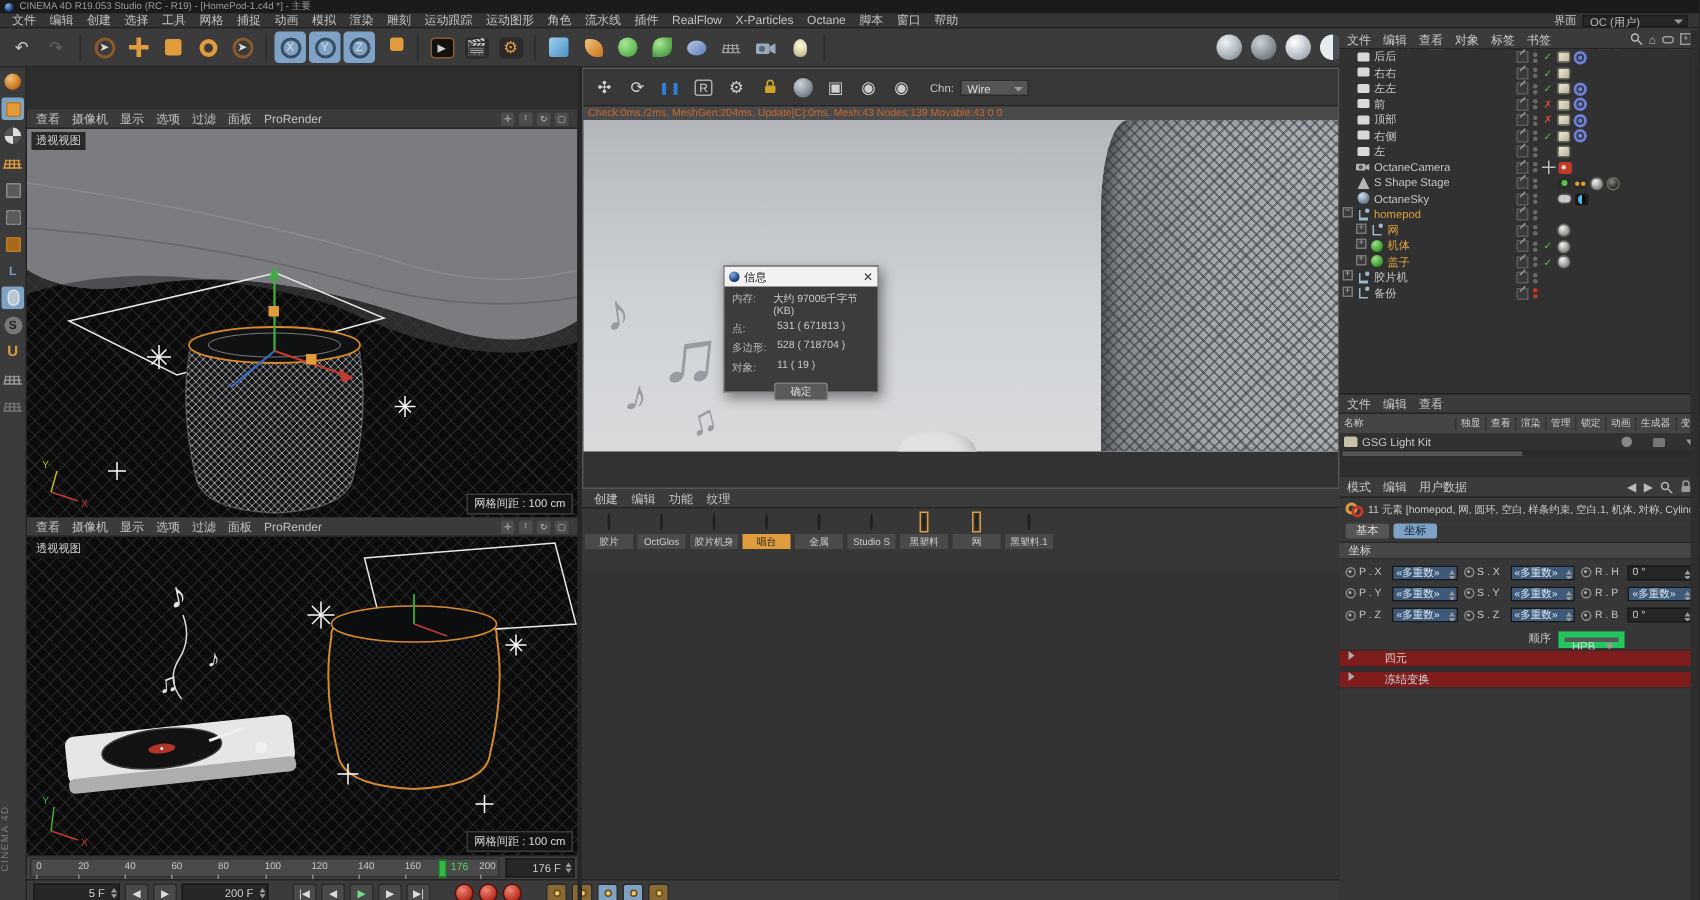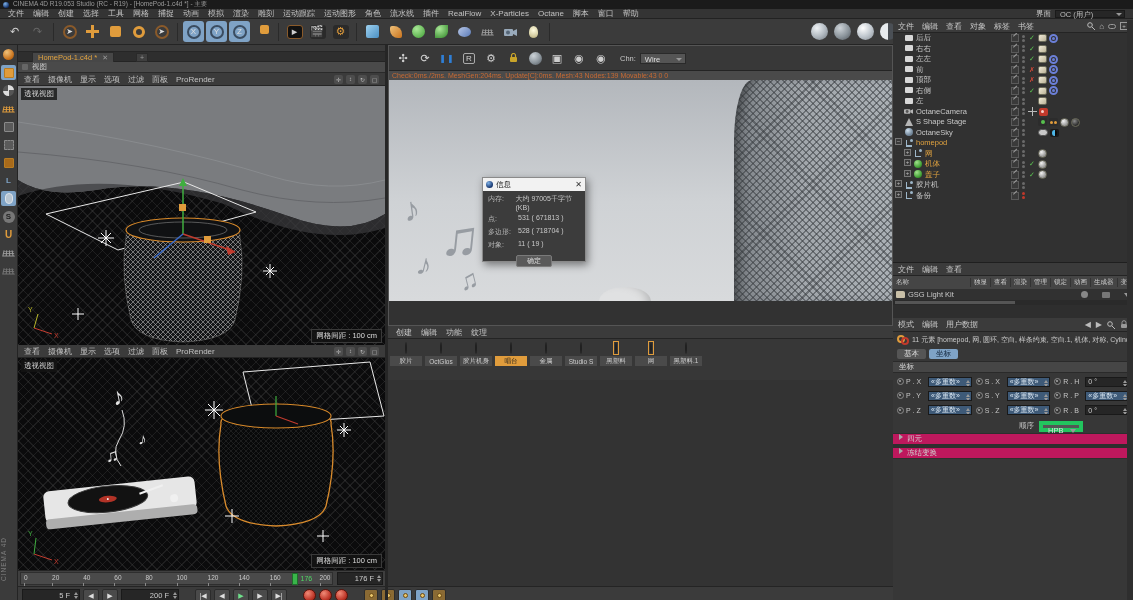--- a/index.html
+++ b/index.html
@@ -201,21 +201,21 @@
 .atsec{left:893px;top:361px;width:240px;height:12px;background:#464646;border-top:1px solid #2a2a2a;border-bottom:1px solid #2a2a2a;display:flex;align-items:center;padding:0 6px;font-size:7.5px;color:#d5d5d5}
 .atgrid{left:893px;top:373px;width:240px;height:46px;background:#373737;display:grid;grid-template-columns:1fr 1fr 1fr;gap:3px 4px;padding:3px 4px;font-size:7px}
 .fcell{display:flex;align-items:center;gap:2px}
 .radio{width:7px;height:7px;border-radius:50%;border:1.5px solid #8a8a8a;position:relative;flex:0 0 auto}
 .radio::after{content:"";position:absolute;left:1px;top:1px;width:2px;height:2px;border-radius:50%;background:#aaa}
 .flbl{width:20px;color:#c5c5c5;white-space:nowrap}
 .fval{flex:1;height:10px;background:#262626;border:1px solid #191919;color:#ccc;display:flex;align-items:center;padding:0 8px 0 2px;position:relative;white-space:nowrap;overflow:hidden}
 .fval.multi{background:#3e5a78;color:#d7e4f0}
 .orderrow{left:893px;top:419px;width:240px;height:14px;background:#373737;display:flex;align-items:center;justify-content:flex-end;gap:5px;font-size:7.5px;padding:0 50px 0 0}
 .ordersel{background:#555;border:4px solid #22c55e;min-width:44px;height:11px;line-height:11px;padding:0 12px 0 5px;position:relative;color:#ddd}
-.collbar{left:893px;width:240px;height:12px;background:#be185d;border-top:1px solid #2e2e2e;border-bottom:1px solid #2e2e2e;display:flex;align-items:flex-start;gap:4px;padding:0 6px;font-size:7.5px;color:#d0d0d0}
+.collbar{left:893px;width:240px;height:12px;background:#7f1d1d;border-top:1px solid #2e2e2e;border-bottom:1px solid #2e2e2e;display:flex;align-items:flex-start;gap:20px;padding:0 6px;font-size:7.5px;color:#d0d0d0}
 .coll-tri{width:0;height:0;border-top:3px solid transparent;border-bottom:3px solid transparent;border-left:4px solid #aaa}
 .attail{left:893px;top:459px;width:240px;height:141px;background:#373737}
 .divider-v{left:385px;top:45px;width:3px;height:555px;background:#262626}
 .divider-v2{left:1127px;top:20px;width:6px;height:580px;background:#2e2e2e}
 .spark line{stroke:#fff;stroke-width:1}
 </style>
 </head>
 <body>
 
 <div class="app">
@@ -419,33 +419,21 @@
       </span>
     <span class="lr">
         <span class="grid gy"></span>
       </span>
     <span class="lr">
         <span class="grid gy" style="opacity:.6"></span>
       </span>
   </div>
   <div class="abs brandv">CINEMA 4D</div>
 
-  <div class="abs doctabs">
-    <div class="bar"></div>
-    <div class="dtab">
-      <span>HomePod-1.c4d *</span>
-      <span class="x">✕</span>
-    </div>
-    <div class="addtab">+</div>
-  </div>
-
-  <div class="abs pheader vp-h">
-    <span style="width:6px;height:6px;background:#666;border-radius:1px"></span>
-    <span>视图</span>
-  </div>
+
   <div class="abs vpmenu vp1m">
     <span>查看</span>
     <span>摄像机</span>
     <span>显示</span>
     <span>选项</span>
     <span>过滤</span>
     <span>面板</span>
     <span>ProRender</span>
     <span class="sp">
       <span class="mini">✛</span>

